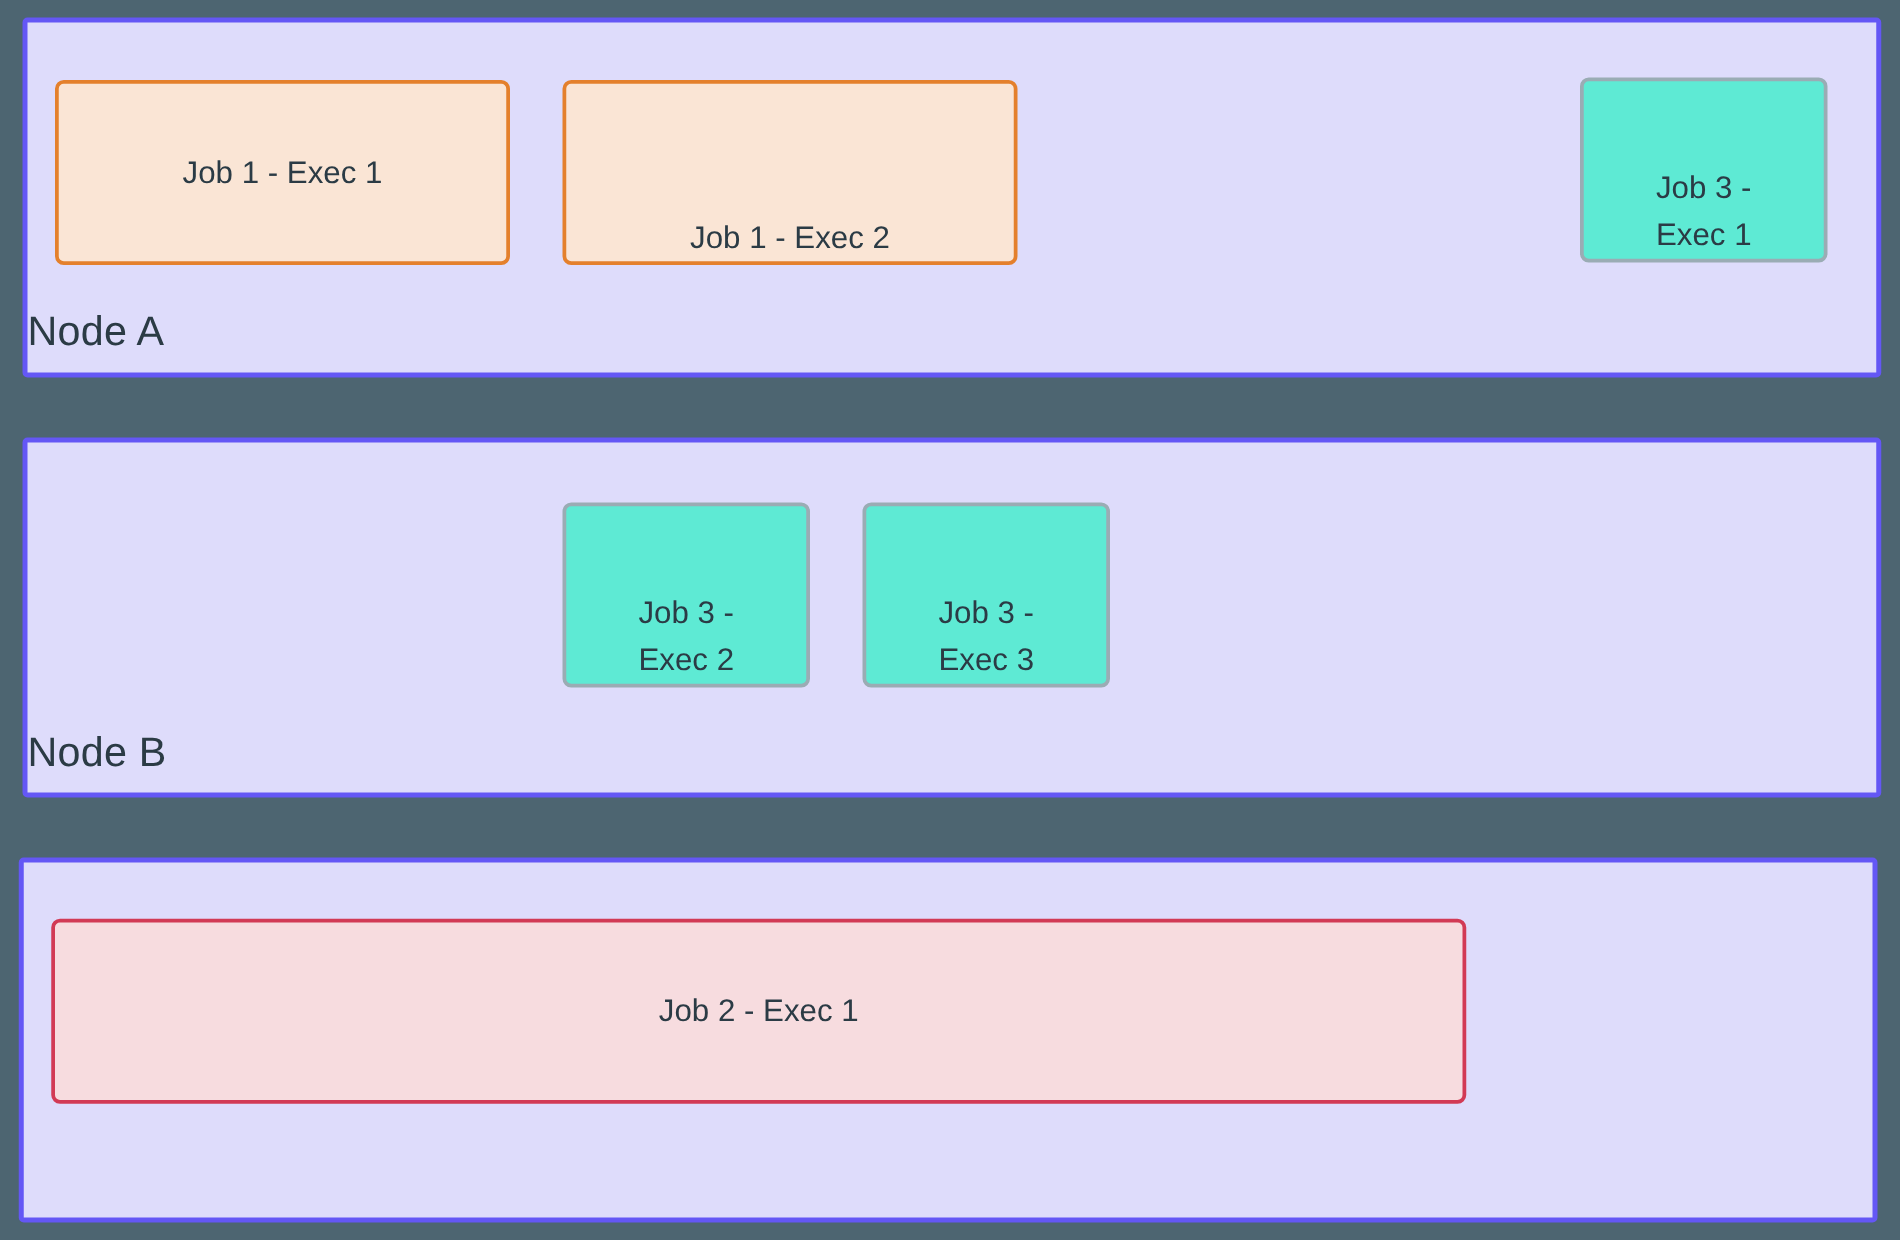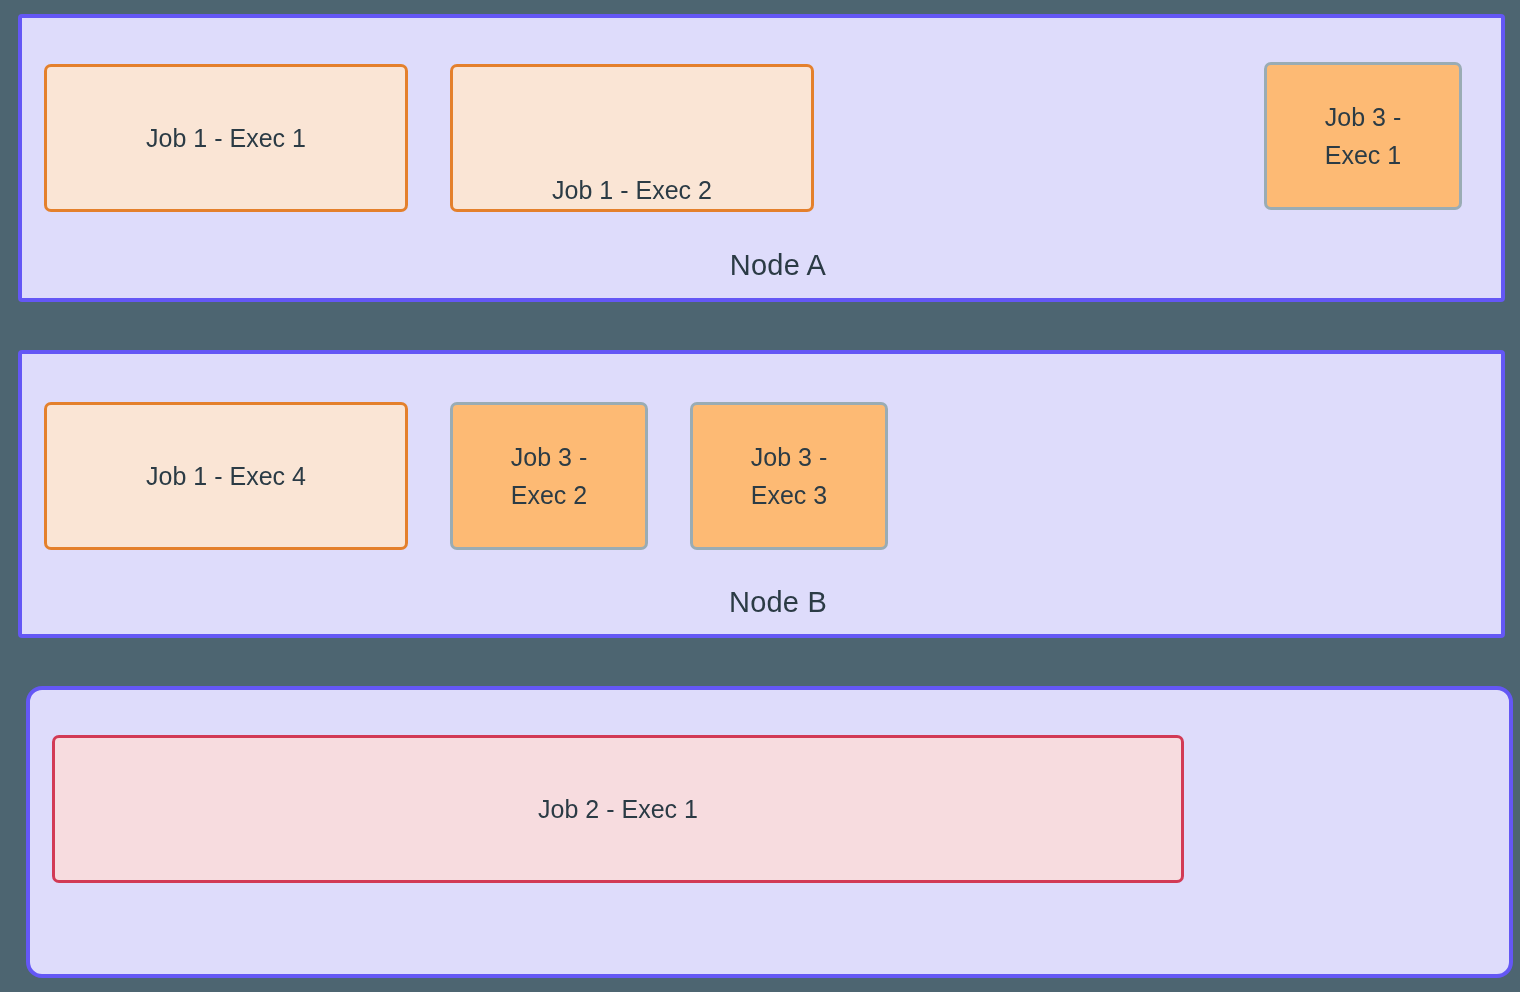--- a/index.html
+++ b/index.html
@@ -26,27 +26,25 @@
     box-sizing: border-box;
     background: #dedcfb;
     border: 4px solid #6457f5;
     border-radius: 4px;
   }
 
   .node-label {
     position: absolute;
     left: 0;
     right: 0;
-    text-align: center;
     color: #2b3b45;
-    font-size: 29px;
+    font-size: 33px;
     line-height: 30px;
     letter-spacing: 0.2px;
     white-space: pre;
-    padding-left: 33px;
   }
 
   
   .task {
     position: absolute;
     box-sizing: border-box;
     display: flex;
     align-items: center;
     justify-content: center;
     text-align: center;
@@ -56,22 +54,23 @@
     line-height: 38px;
     white-space: pre-line;
   }
 
   .task.orange {
     background: #fae5d5;
     border: 3px solid #e4802c;
   }
 
   .task.gray {
-    background: #fdba74;
+    background: #5eead4;
     border: 3px solid #9aacb4;
+    align-items: flex-end;
   }
 
   .task.red {
     background: #f7dcdf;
     border: 3px solid #d23a55;
   }
 </style>
 </head>
 <body>
 
@@ -91,38 +90,35 @@
     <div class="task gray" style="left:1242px; top:44px; width:198px; height:148px;">
       <span>Job  3 -
 Exec 1</span>
     </div>
 
     <div class="node-label" style="top:232px;">Node A</div>
   </div>
 
   <div class="node" style="left:18px; top:350px; width:1487px; height:288px;">
 
-    <div class="task orange" style="left:22px; top:48px; width:364px; height:148px;">
-      <span>Job 1 - Exec 4</span>
-    </div>
 
     <div class="task gray" style="left:428px; top:48px; width:198px; height:148px;">
       <span>Job 3 -
 Exec 2</span>
     </div>
 
     <div class="task gray" style="left:668px; top:48px; width:198px; height:148px;">
       <span>Job  3 -
 Exec 3</span>
     </div>
 
     <div class="node-label" style="top:233px;">Node B</div>
   </div>
 
-  <div class="node" style="left:26px; top:686px; width:1487px; height:292px;border-radius:16px;">
+  <div class="node" style="left:15px; top:686px; width:1487px; height:292px;">
 
     <div class="task red" style="left:22px; top:45px; width:1132px; height:148px;">
       <span>Job 2 - Exec 1</span>
     </div>
 
   </div>
 
 </div>
 
 </body></html>

